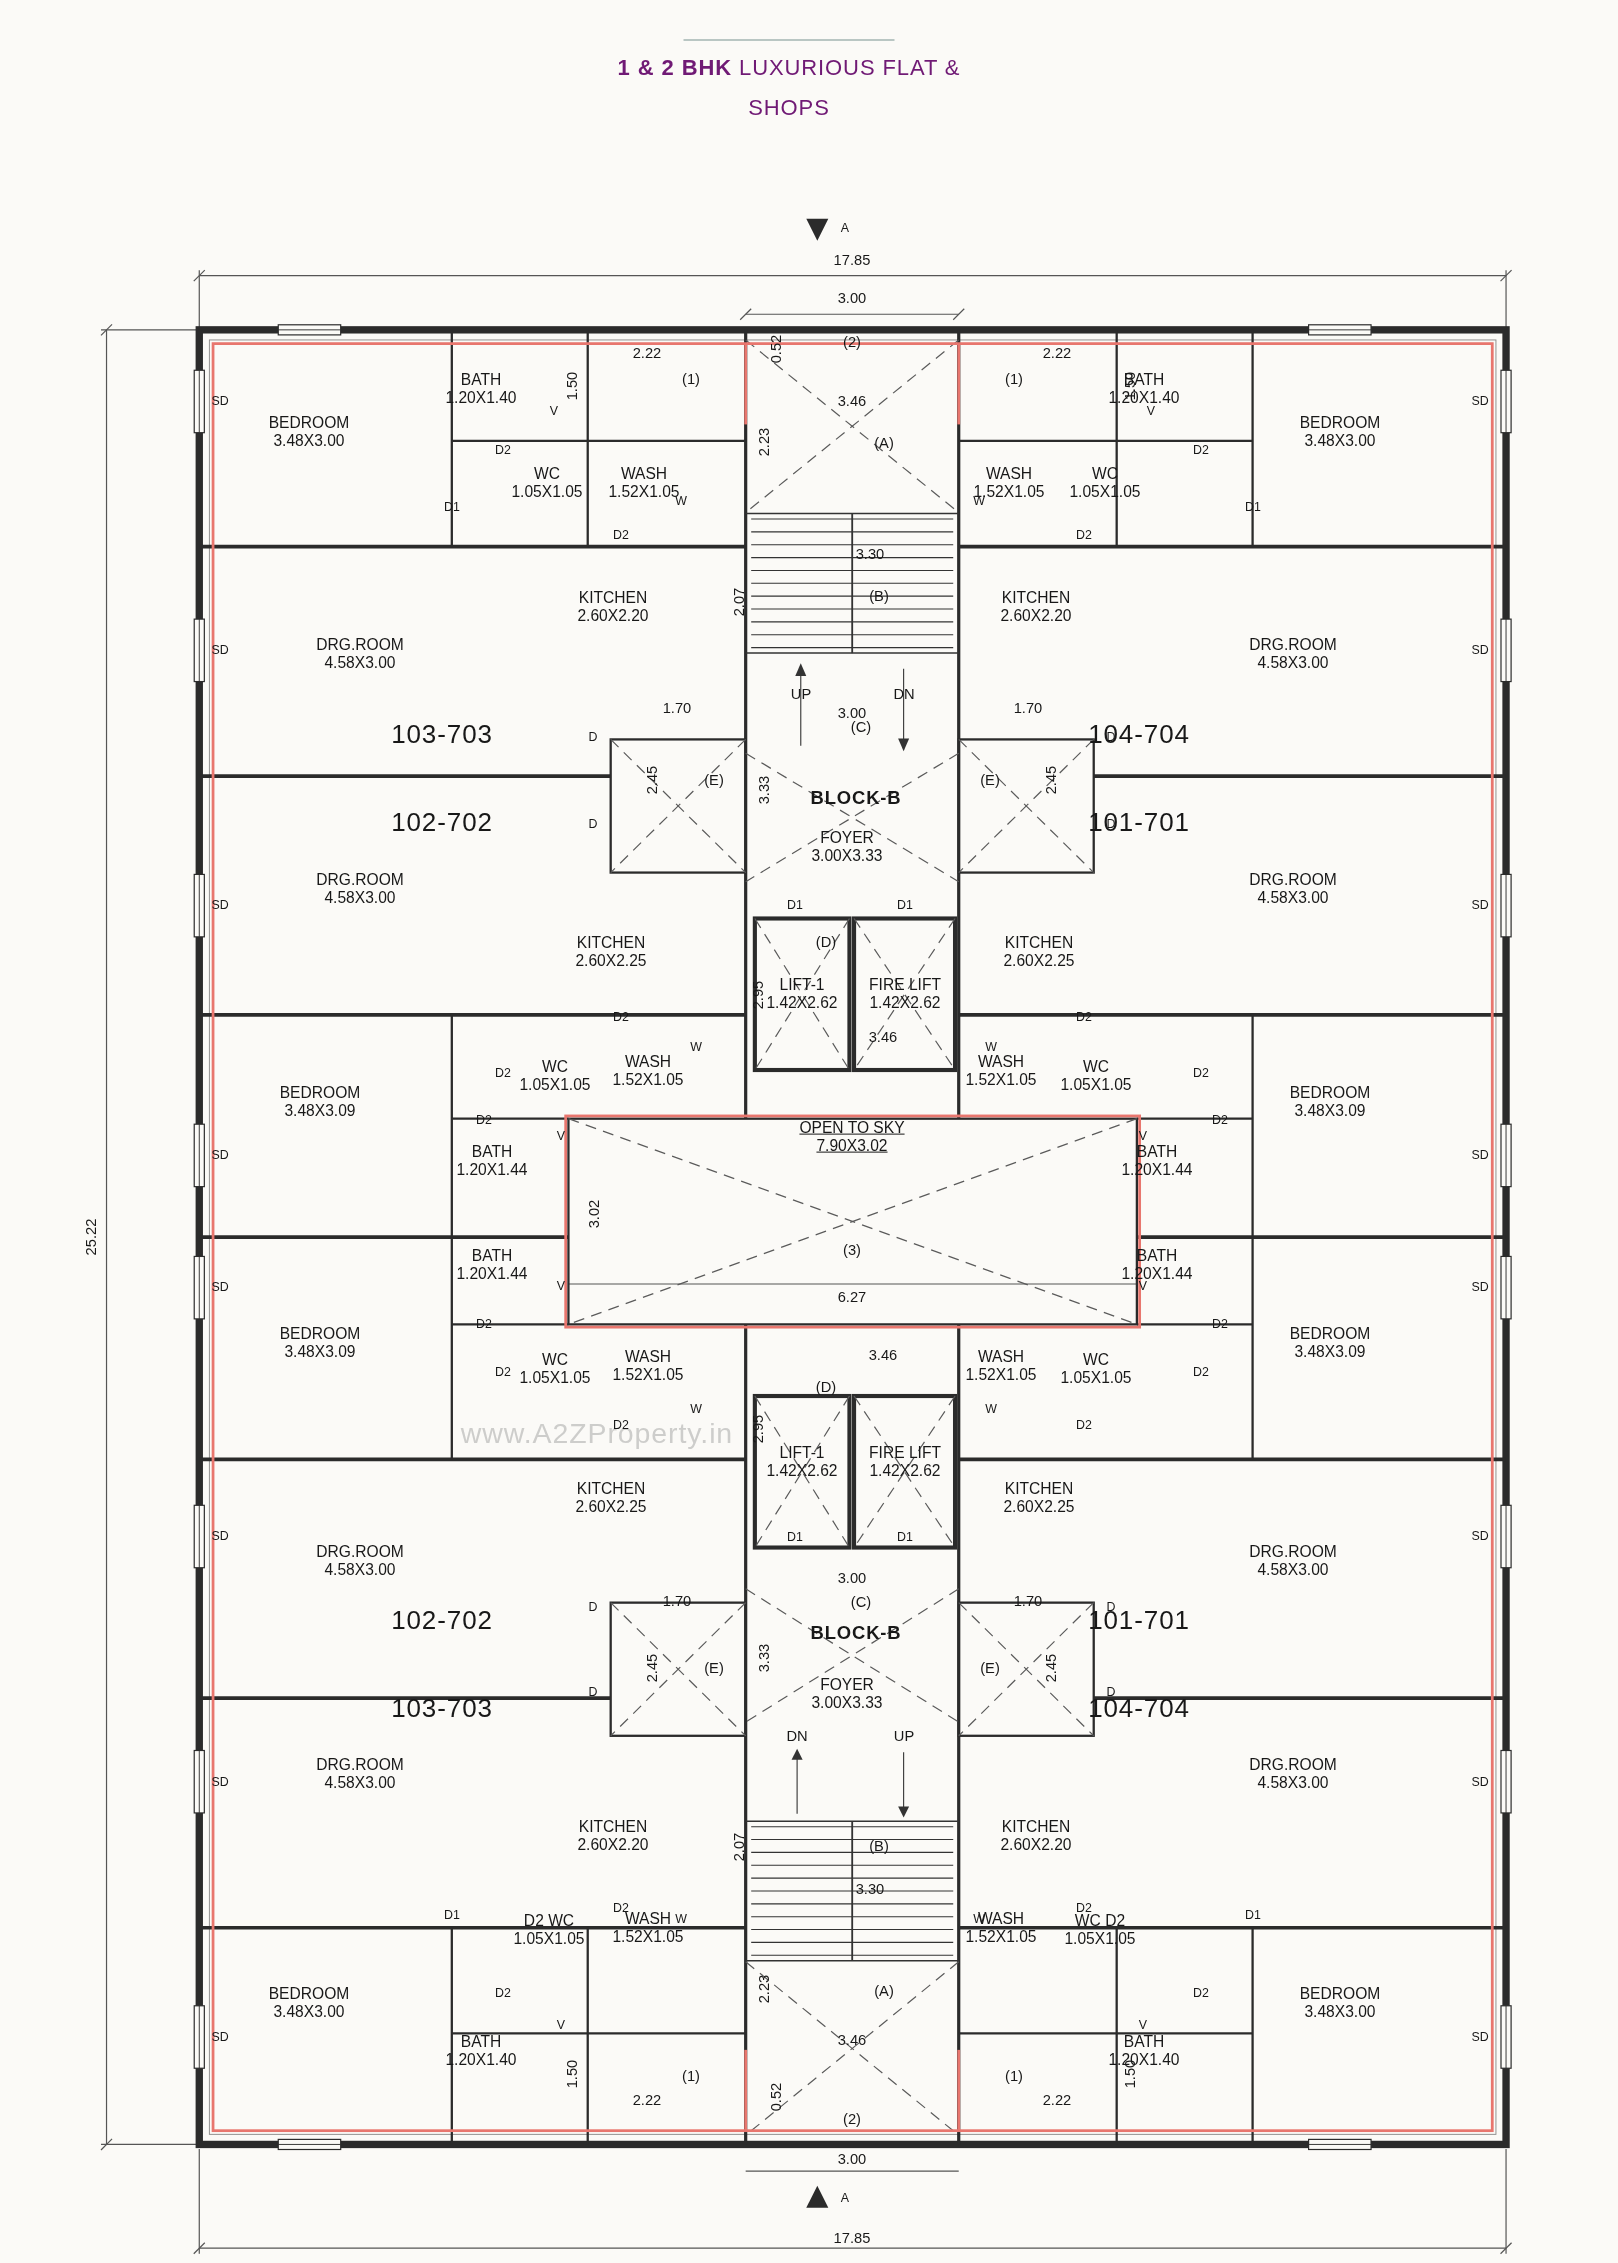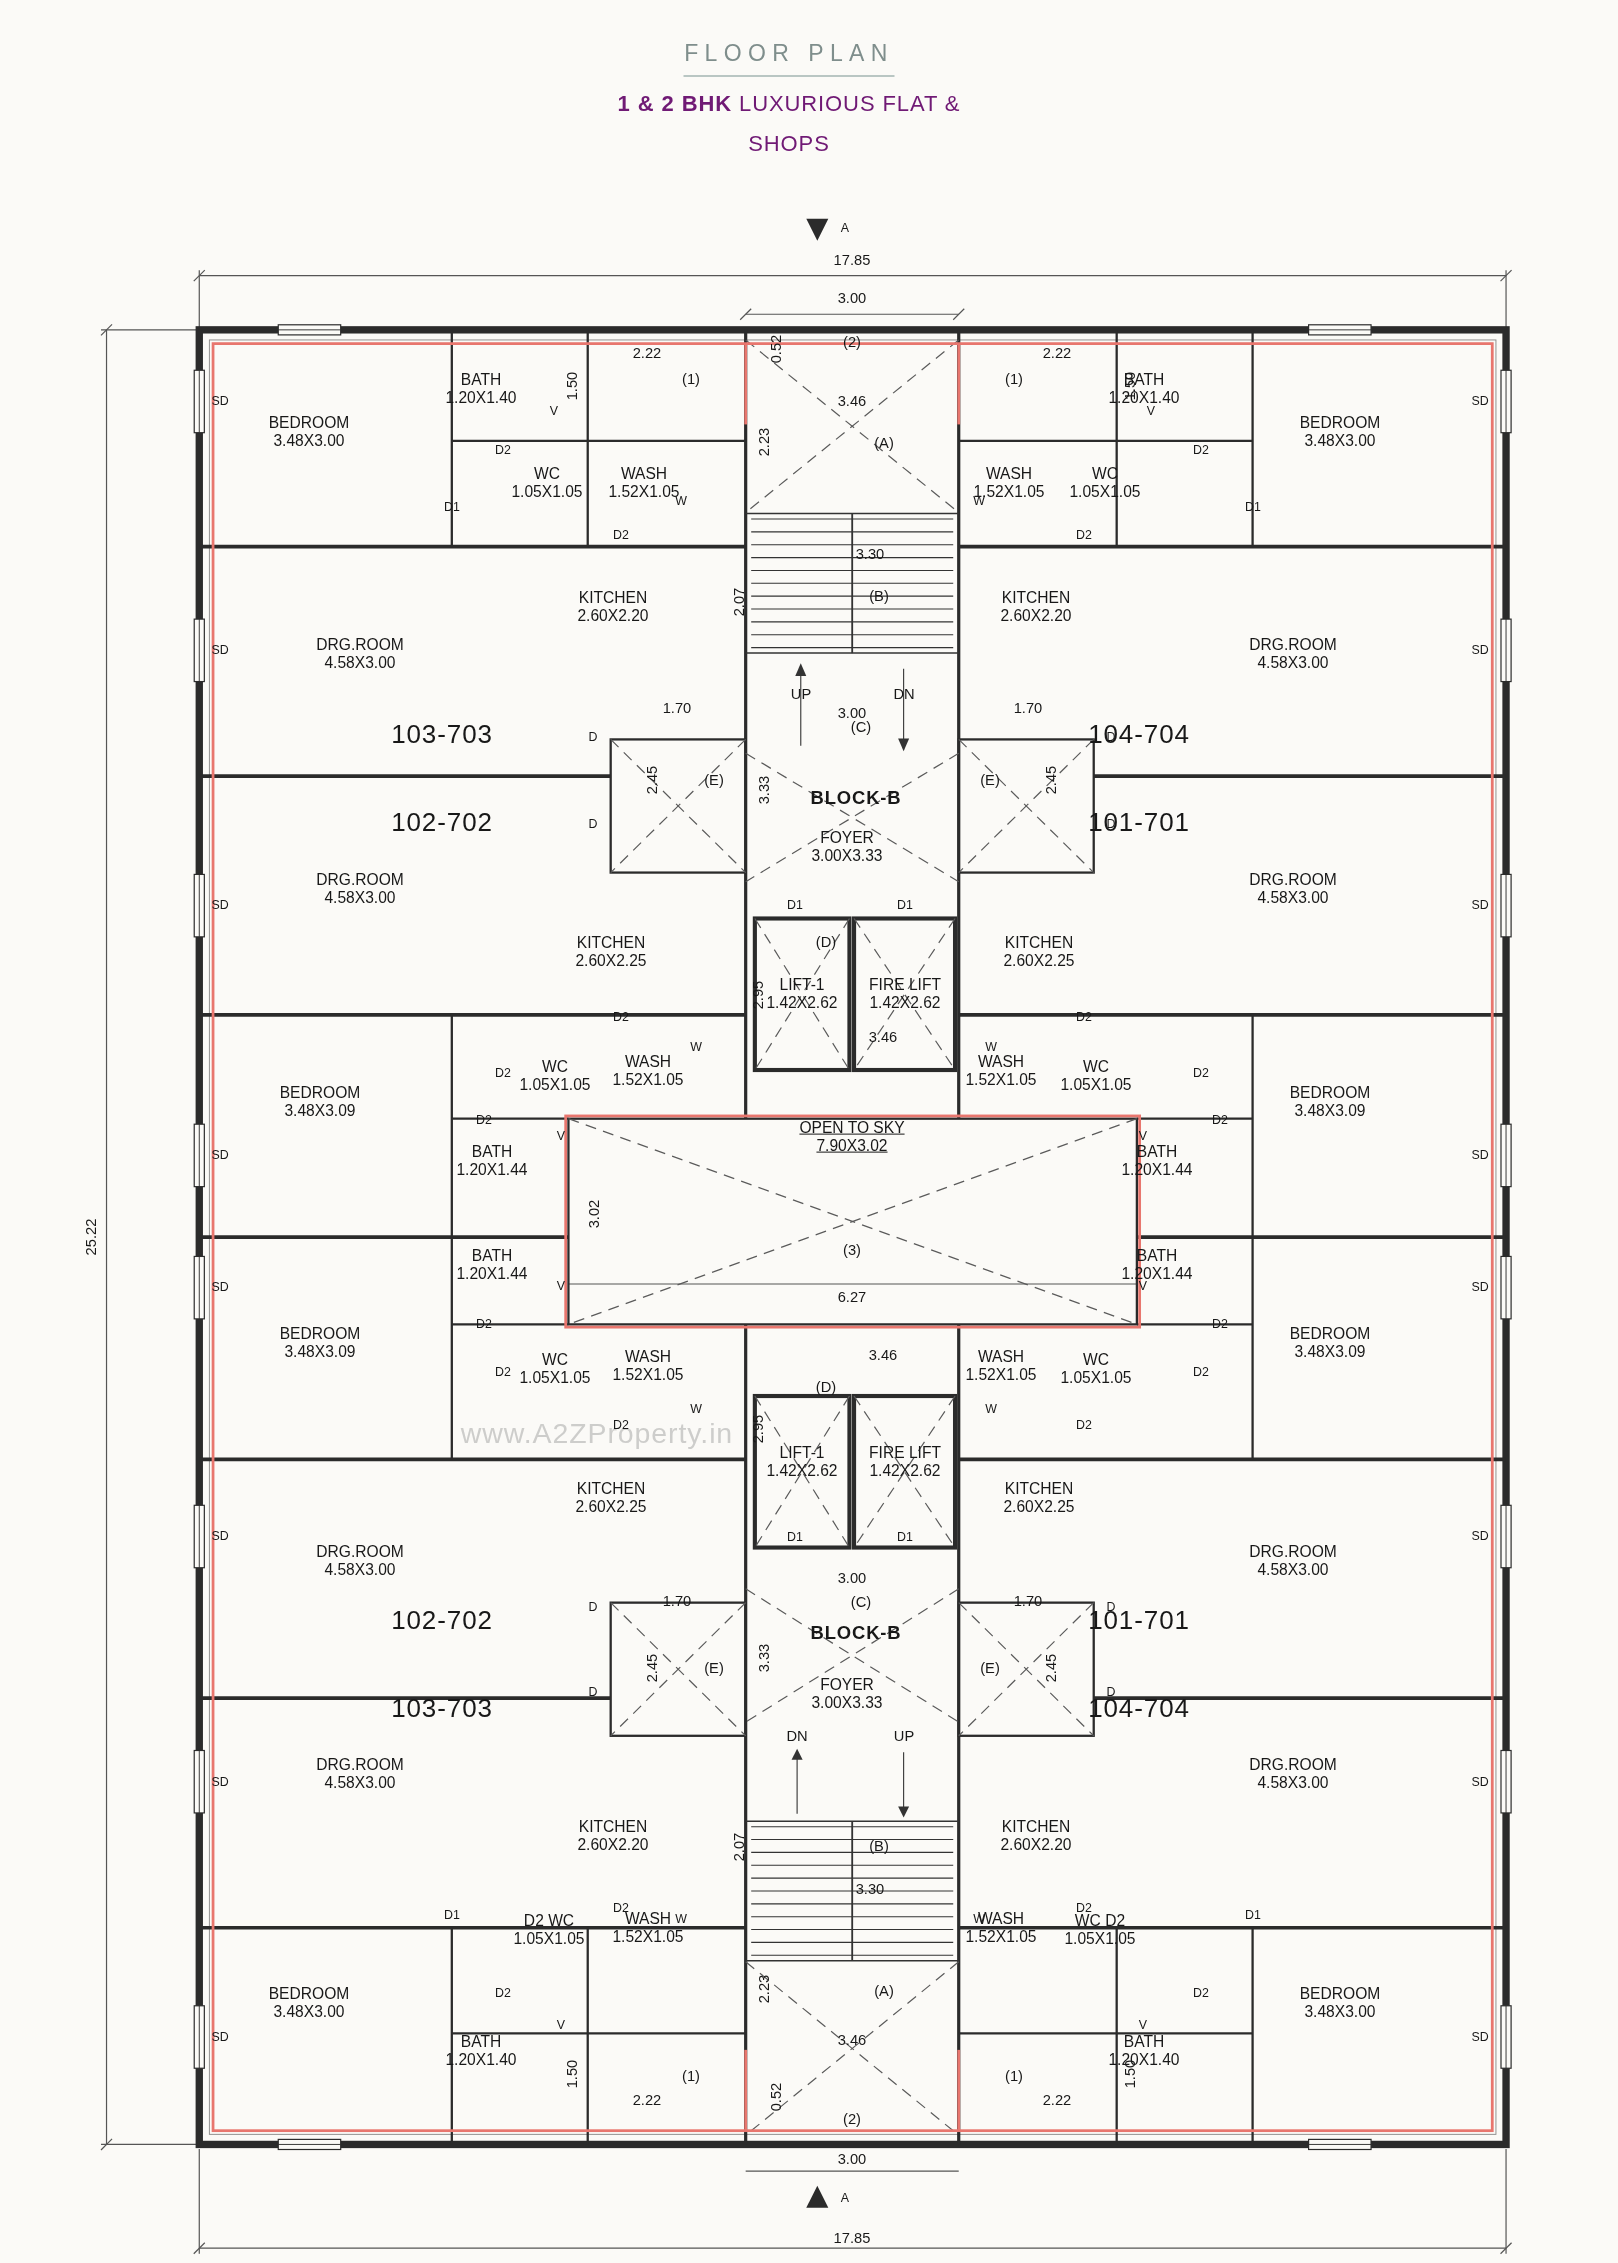--- a/index.html
+++ b/index.html
@@ -31,21 +31,20 @@
   .wm-a,.wm-z{color:#a9d3e6;}
   .wm-2{color:#abd3a4;}
   .wm-prop{color:#cfd1d2;margin-left:11px;font-weight:bold;}
 </style>
 </head>
 <body>
 
 <div class="page">
 
   <div class="header">
-    <div class="subtitle">FLOOR PLAN</div>
     <div class="rule"></div>
     <div class="desc"><span class="bold">1 &amp; 2 BHK</span><span> LUXURIOUS FLAT &amp;</span></div>
     <div class="desc">SHOPS</div>
   </div>
 
   <svg class="linework" viewBox="0 0 1763 2465">
 
     <g stroke="#555" stroke-width="1.3">
       <line x1="217" y1="300" x2="1640" y2="300"></line>
       <line x1="217" y1="294" x2="217" y2="356"></line>

